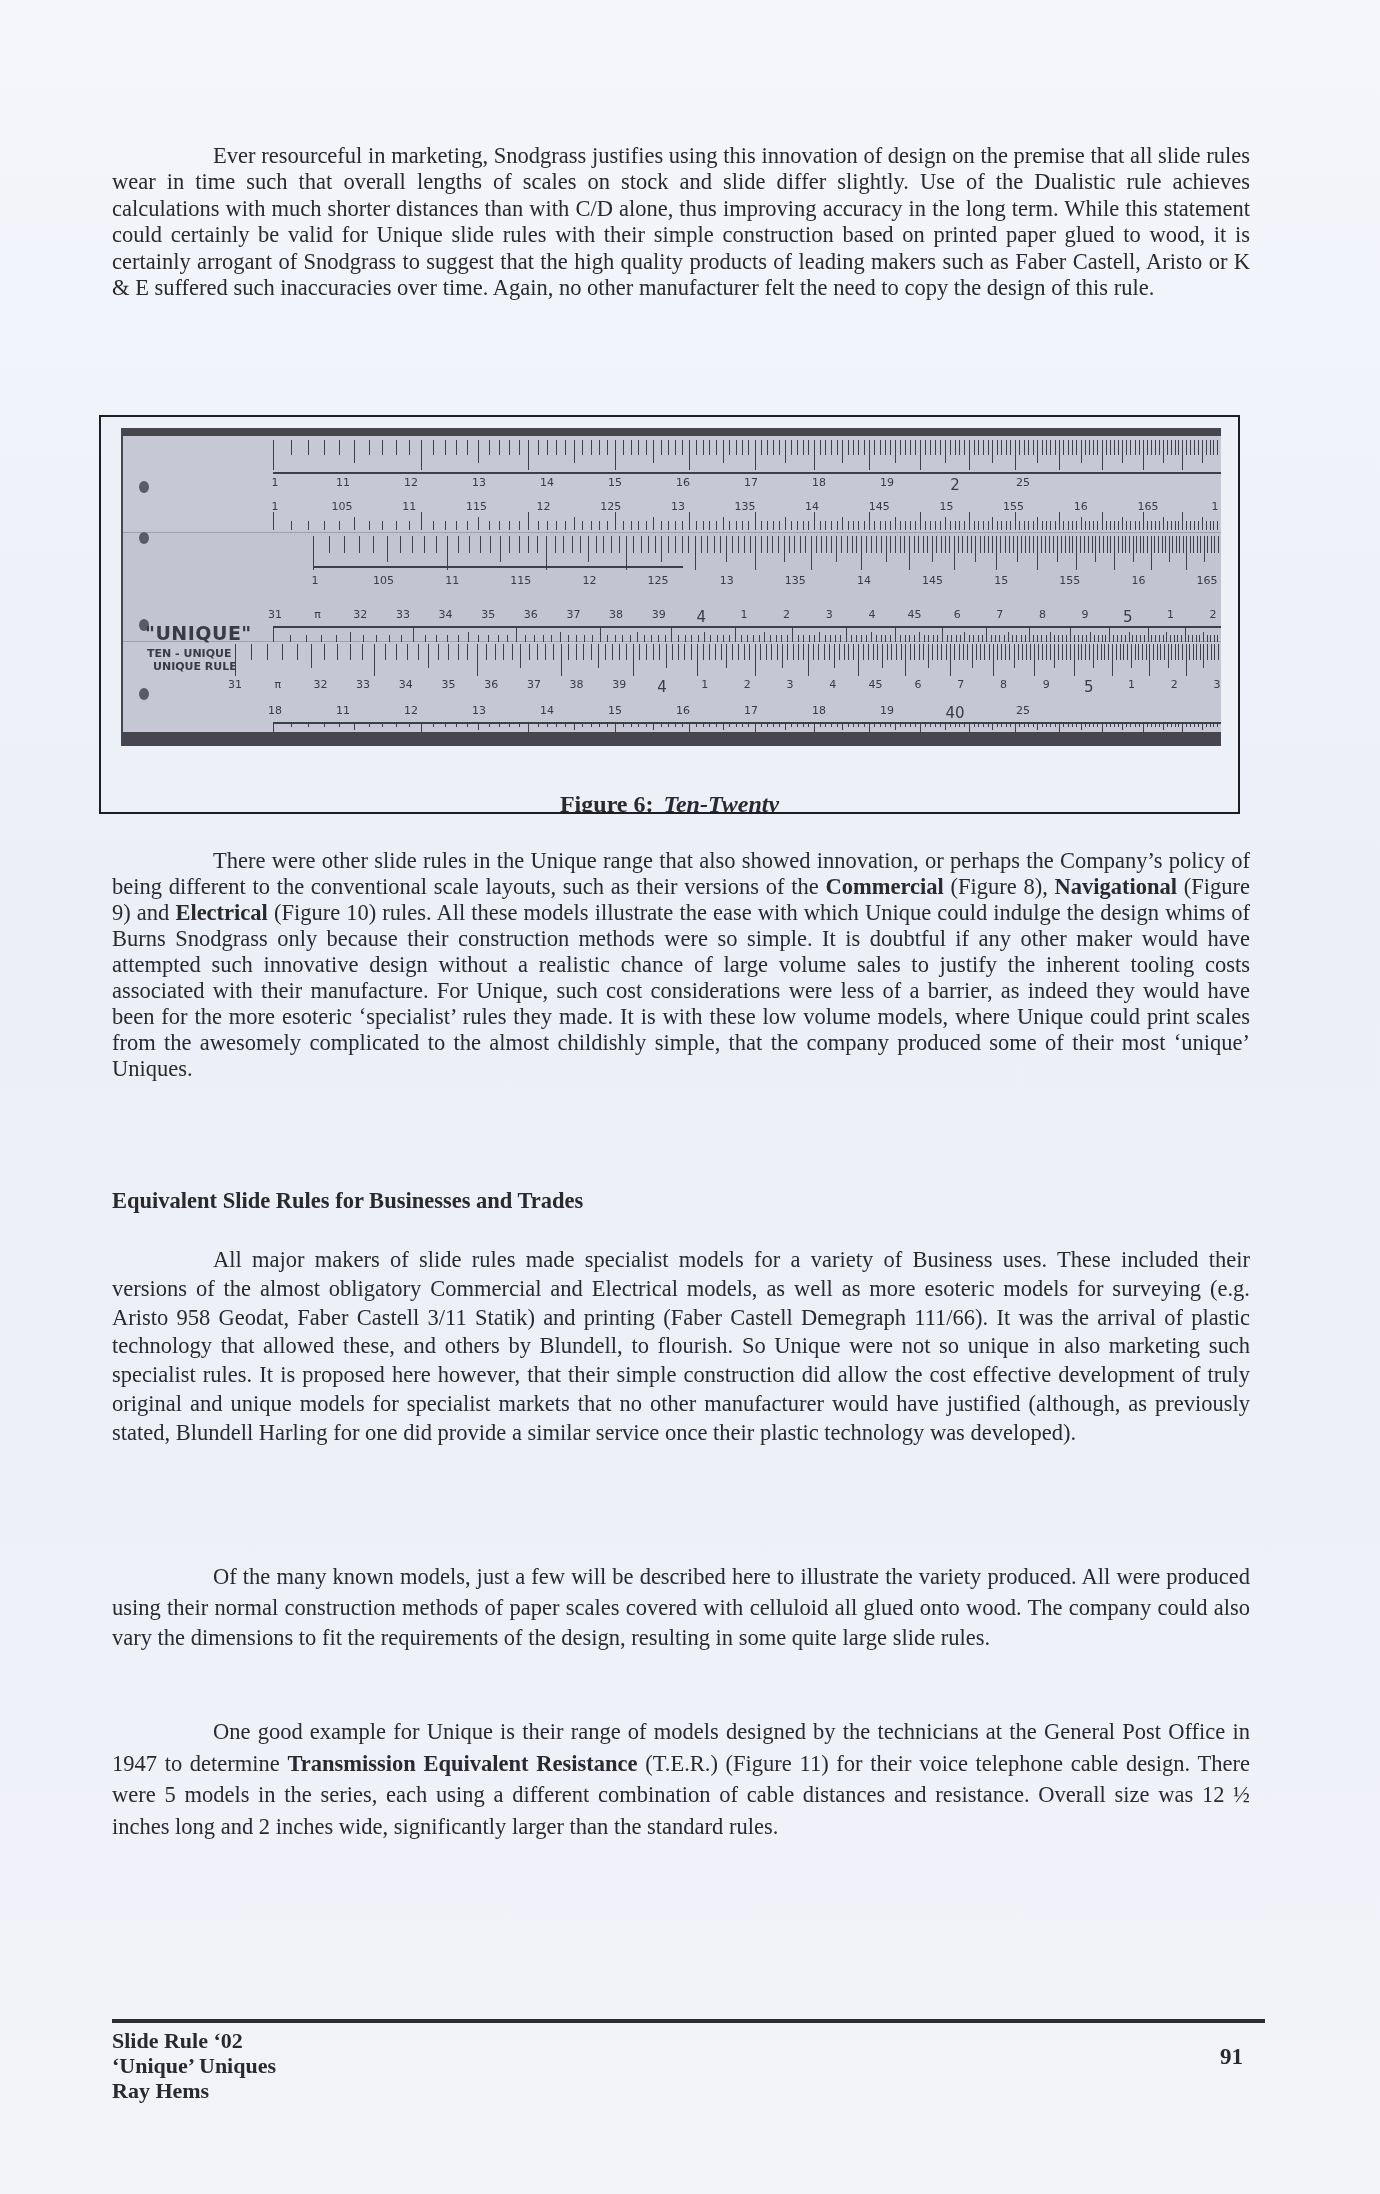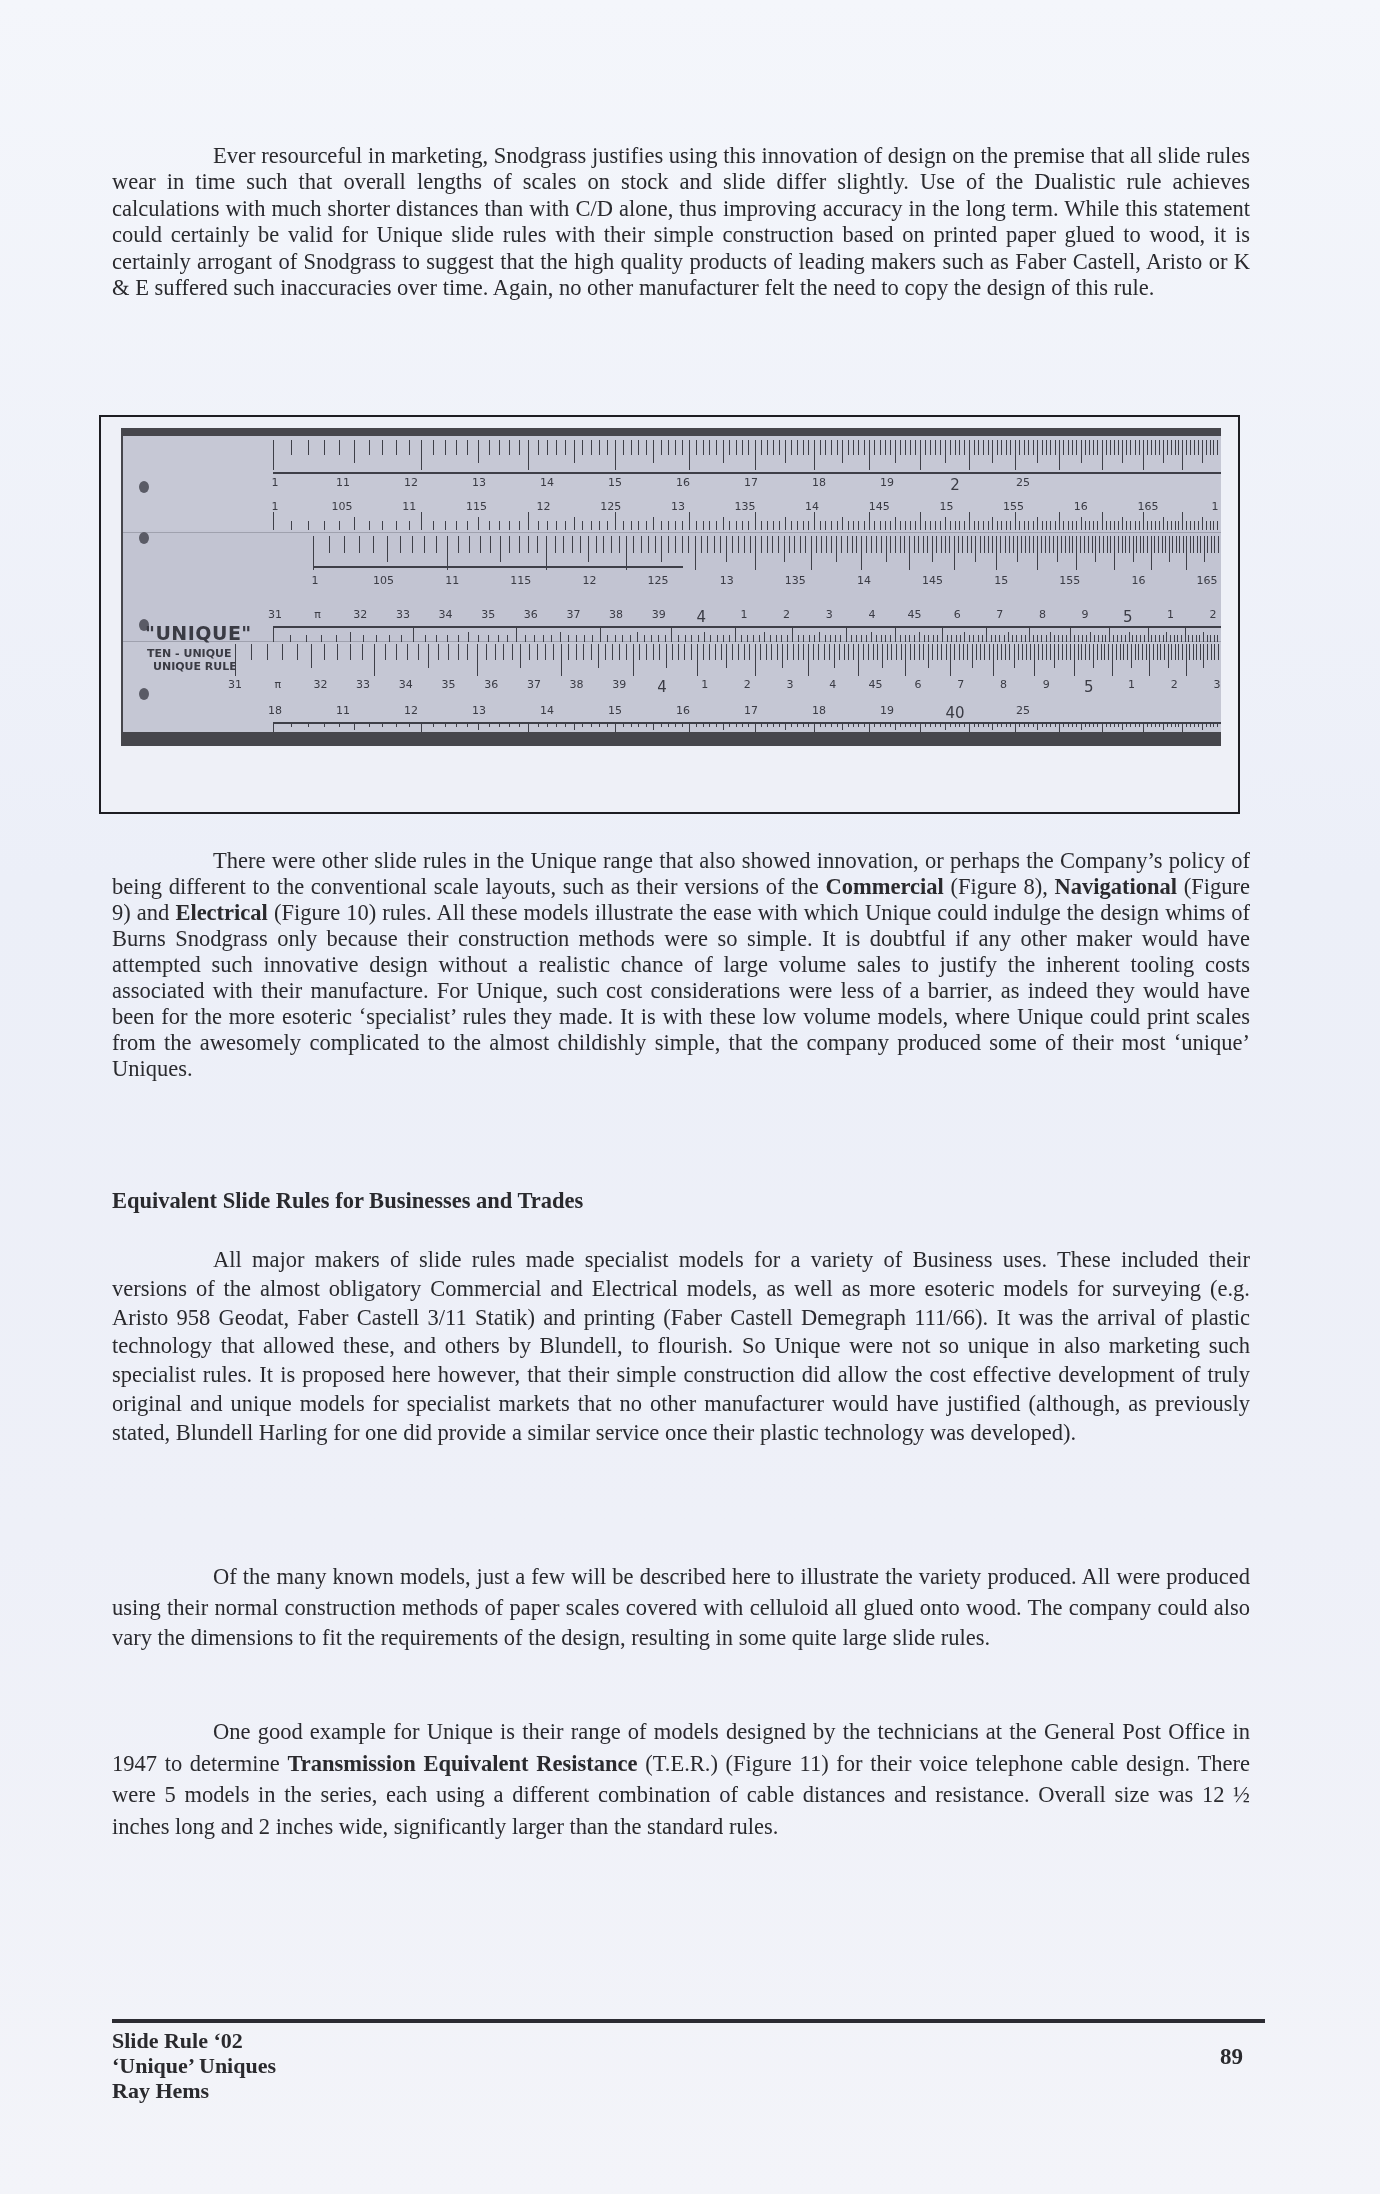--- a/index.html
+++ b/index.html
@@ -1146,31 +1146,34 @@
       <div class="hole" style="left:16px;top:96px"></div>
       <div class="hole" style="left:16px;top:183px"></div>
       <div class="hole" style="left:16px;top:252px"></div>
       <div class="brand">
         <div class="b1">"UNIQUE"</div>
         <div class="b2">TEN - UNIQUE</div>
         <div class="b3">UNIQUE RULE</div>
       </div>
     </div>
   </div>
+  <div class="caption">
+    <span>Figure 6:</span><span class="cap-title">Ten-Twenty</span>
+  </div>
 </div>
 
 <p class="para" id="p2"><span class="indent"></span><span>There were other slide rules in the Unique range that also showed innovation, or perhaps the Company’s policy of being different to the conventional scale layouts, such as their versions of the </span><b>Commercial</b><span> (Figure 8), </span><b>Navigational</b><span> (Figure 9) and </span><b>Electrical</b><span> (Figure 10) rules.  All these models illustrate the ease with which Unique could indulge the design whims of Burns Snodgrass only because their construction methods were so simple.  It is doubtful if any other maker would have attempted such innovative design without a realistic chance of large volume sales to justify the inherent tooling costs associated with their manufacture.  For Unique, such cost considerations were less of a barrier, as indeed they would have been for the more esoteric ‘specialist’ rules they made.  It is with these low volume models, where Unique could print scales from the awesomely complicated to the almost childishly simple, that the company produced some of their most ‘unique’ Uniques.</span></p>
 
 <h2 class="heading">Equivalent Slide Rules for Businesses and Trades</h2>
 
 <p class="para" id="p3"><span class="indent"></span><span>All major makers of slide rules made specialist models for a variety of Business uses.  These included their versions of the almost obligatory Commercial and Electrical models, as well as more esoteric models for surveying (e.g. Aristo 958 Geodat, Faber Castell 3/11 Statik) and printing (Faber Castell Demegraph 111/66). It was the arrival of plastic technology that allowed these, and others by Blundell, to flourish.  So Unique were not so unique in also marketing such specialist rules.  It is proposed here however, that their simple construction did allow the cost effective development of truly original and unique models for specialist markets that no other manufacturer would have justified (although, as previously stated, Blundell Harling for one did provide a similar service once their plastic technology was developed).</span></p>
 
 <p class="para" id="p4"><span class="indent"></span><span>Of the many known models, just a few will be described here to illustrate the variety produced. All were produced using their normal construction methods of paper scales covered with celluloid all glued onto wood. The company could also vary the dimensions to fit the requirements of the design, resulting in some quite large slide rules.</span></p>
 
 <p class="para" id="p5"><span class="indent"></span><span>One good example for Unique is their range of models designed by the technicians at the General Post Office in 1947 to determine </span><b>Transmission Equivalent Resistance</b><span> (T.E.R.) (Figure 11) for their voice telephone cable design. There were 5 models in the series, each using a different combination of cable distances and resistance.  Overall size was 12 ½ inches long and 2 inches wide, significantly larger than the standard rules.</span></p>
 
 <div class="footer-rule"></div>
 <div class="footer-left">
   <div>Slide Rule ‘02</div>
   <div>‘Unique’ Uniques</div>
   <div>Ray Hems</div>
 </div>
-<div class="page-number">89</div>
+<div class="page-number">91</div>
 
 </body></html>

